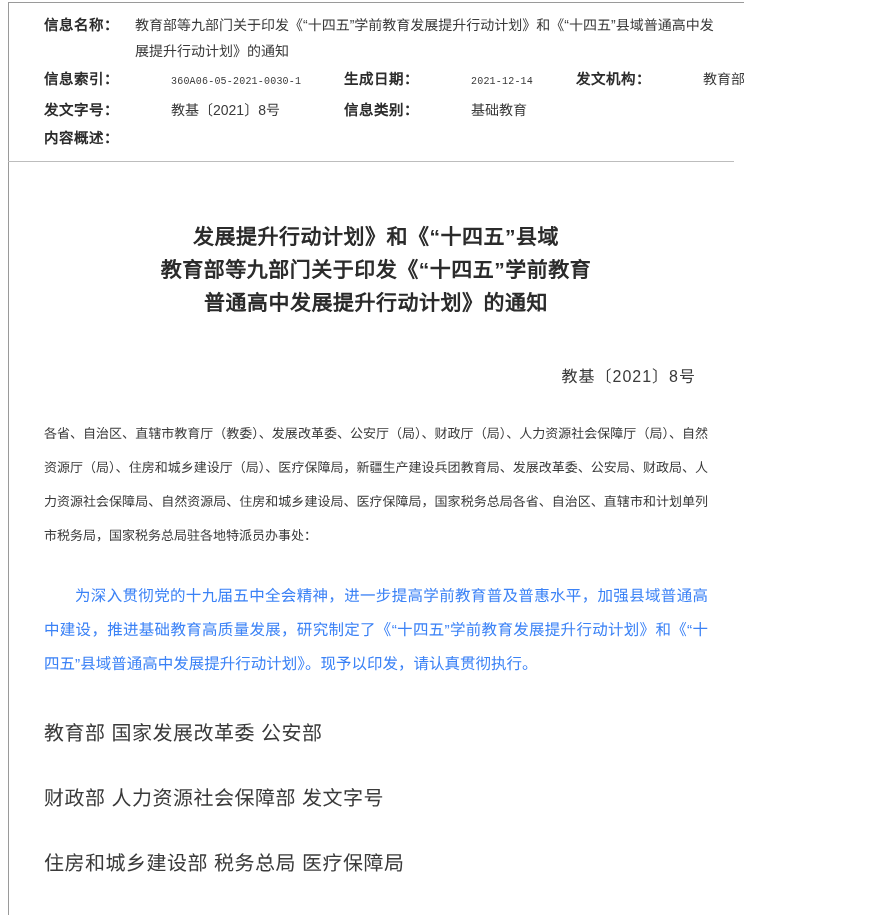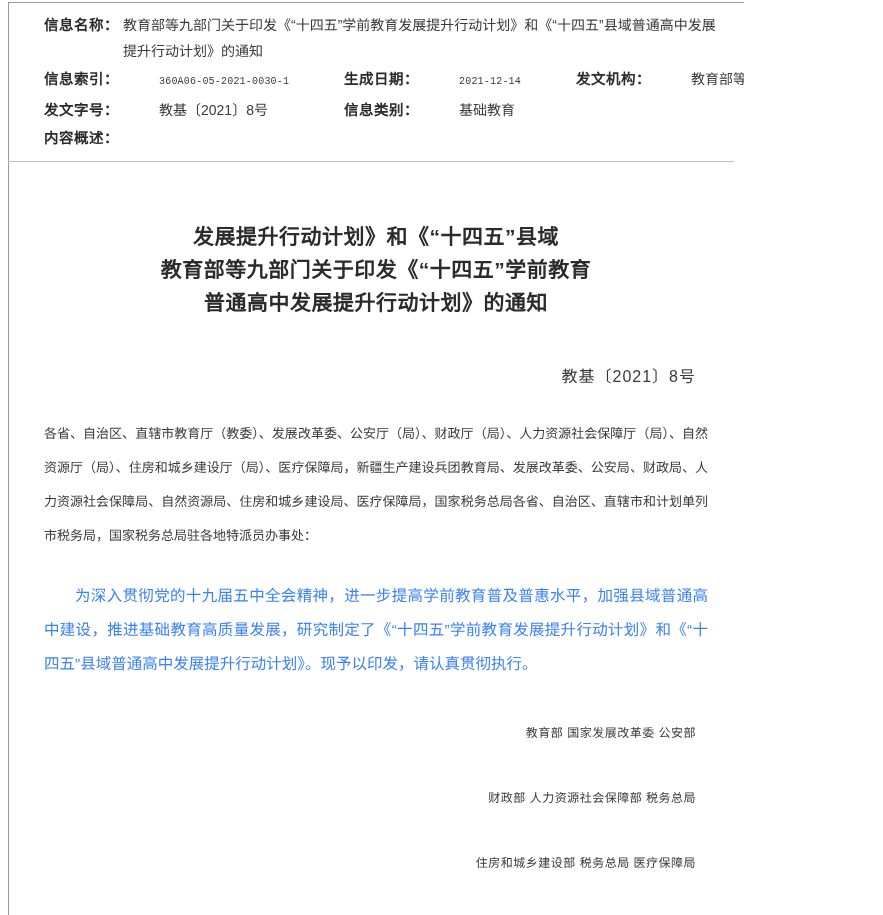--- a/index.html
+++ b/index.html
@@ -58,21 +58,21 @@
     font-weight: bold;
     font-size: 14.5px;
     color: #2c2c2c;
     white-space: nowrap;
     flex: 0 0 auto;
     letter-spacing: 0.5px;
   }
   .meta-value {
     font-size: 14px;
     color: #3a3a3a;
-    margin-left: 4px;
+    margin-left: 16px;
     flex: 1 1 auto;
     word-break: break-all;
   }
   .meta-value.fixed-w { flex: 0 0 auto; }
   .meta-cell {
     display: flex;
     align-items: baseline;
     gap: 36px;
   }
   .meta-cell.col1 { width: 300px; flex: 0 0 300px; }
@@ -122,22 +122,21 @@
     margin-top: 26px;
     text-indent: 2em;
     text-align: justify;
     text-justify: inter-ideograph;
   }
   .signatures {
     margin-top: 36px;
     padding-right: 12px;
   }
   .sign-line {
-    text-align: right;
-    font-size: 12px;
+    font-size: 20px;
     color: #3a3a3a;
     line-height: 32px;
     margin-bottom: 33px;
     letter-spacing: 0.5px;
   }
   .sign-date {
     text-align: right;
     font-size: 16px;
     color: #3a3a3a;
     line-height: 32px;
@@ -200,21 +199,21 @@
     </div>
 
     <div class="doc-number">教基〔2021〕8号</div>
 
     <div class="recipients">各省、自治区、直辖市教育厅（教委）、发展改革委、公安厅（局）、财政厅（局）、人力资源社会保障厅（局）、自然资源厅（局）、住房和城乡建设厅（局）、医疗保障局，新疆生产建设兵团教育局、发展改革委、公安局、财政局、人力资源社会保障局、自然资源局、住房和城乡建设局、医疗保障局，国家税务总局各省、自治区、直辖市和计划单列市税务局，国家税务总局驻各地特派员办事处：</div>
 
     <div class="body-para">为深入贯彻党的十九届五中全会精神，进一步提高学前教育普及普惠水平，加强县域普通高中建设，推进基础教育高质量发展，研究制定了《“十四五”学前教育发展提升行动计划》和《“十四五”县域普通高中发展提升行动计划》。现予以印发，请认真贯彻执行。</div>
 
     <div class="signatures">
       <div class="sign-line">教育部 国家发展改革委 公安部</div>
-      <div class="sign-line">财政部 人力资源社会保障部 税务总局</div>
+      <div class="sign-line">财政部 人力资源社会保障部 发文字号</div>
       <div class="sign-line">住房和城乡建设部 税务总局 医疗保障局</div>
     </div>
 
     <div class="sign-date">2021年12月9日</div>
 
   </div>
 
 </div>
 
 </body></html>

